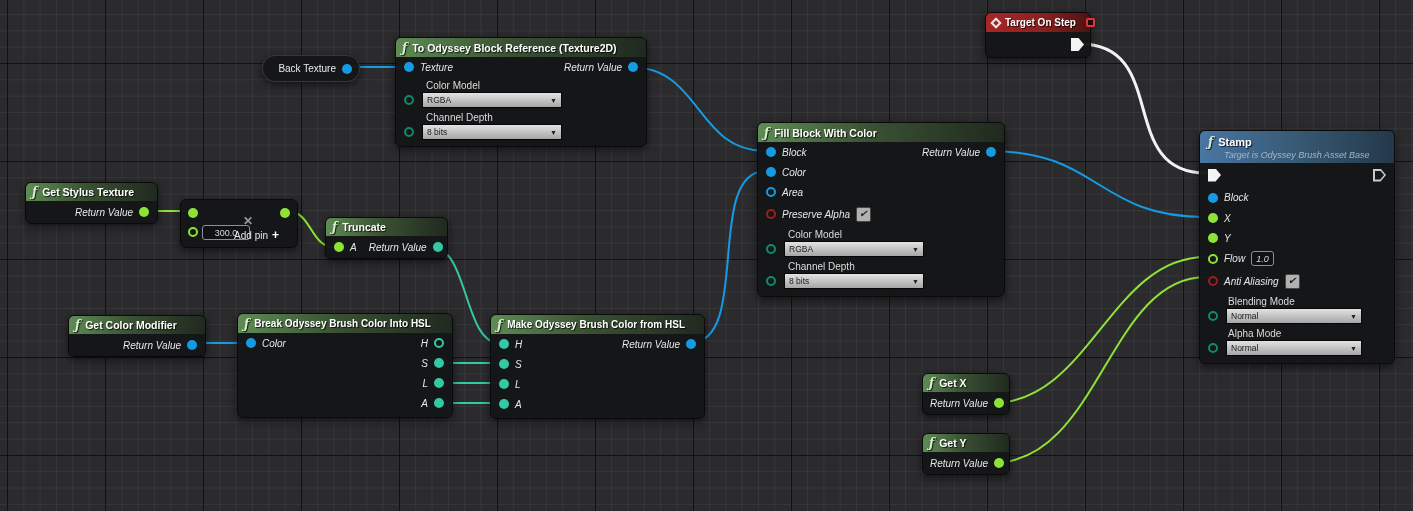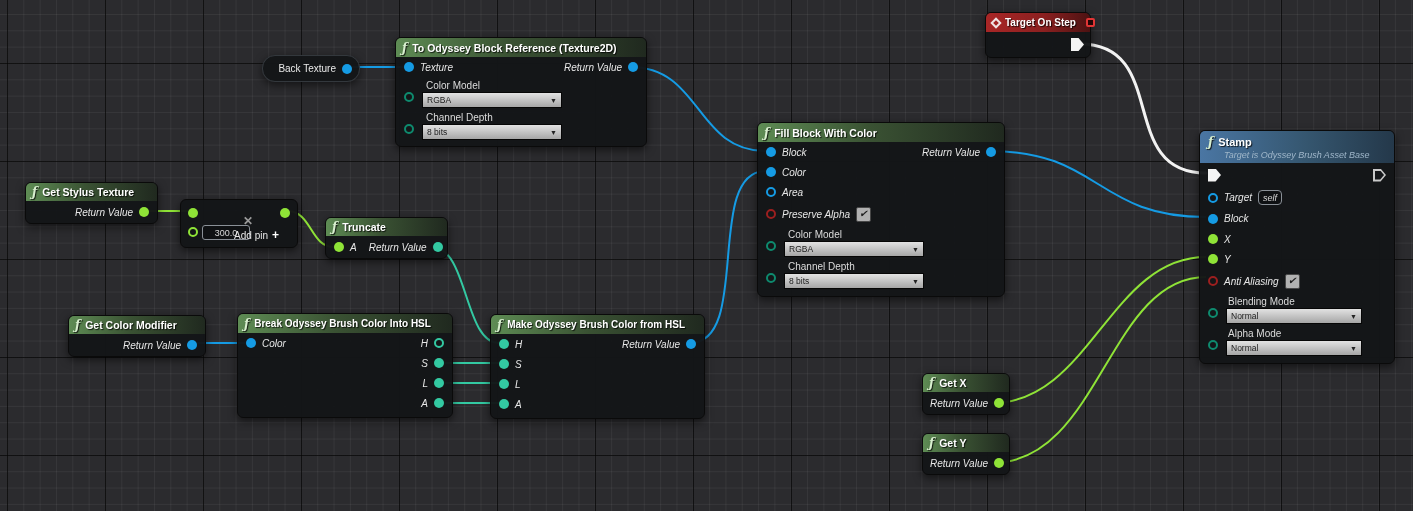--- a/index.html
+++ b/index.html
@@ -47,21 +47,21 @@
   .exec{width:13px;height:13px;flex:none;background:#f4f4f4;
     clip-path:polygon(0 0,58% 0,100% 50%,58% 100%,0 100%);}
   .exec-h{background:#c9c9c9;position:relative;}
   .exec-h i{position:absolute;inset:2px;display:block;background:#141619;
     clip-path:polygon(0 0,58% 0,100% 50%,58% 100%,0 100%);}
   .dd{height:14px;flex:none;display:flex;align-items:center;justify-content:space-between;
     background:linear-gradient(#e2e2e2,#a6a6a6);border:1px solid #060606;
     color:#1c1c1c;font-size:8.5px;padding:0 4px;width:130px;}
   .dd .caret{font-size:7px;color:#222;}
   .field-label{font-size:10px;color:#dcdcdc;padding-left:30px;height:14px;display:flex;align-items:flex-end;}
-  .dd-row{display:flex;gap:8px;padding:1px 8px;}
+  .dd-row{display:flex;align-items:center;gap:8px;padding:1px 8px;}
   .cb{width:13px;height:13px;flex:none;border-radius:2px;background:rgba(205,205,205,.85);
     border:1px solid #474747;color:#1d1d1d;font-size:10px;line-height:12px;text-align:center;}
   .vbox{background:#0f1113;border:1px solid #8a9097;border-radius:3px;color:#d8d8d8;
     font-size:9px;padding:0 4px;height:13px;display:flex;align-items:center;flex:none;}
   .diamond{width:8px;height:8px;flex:none;border:2px solid #f0e4e4;transform:rotate(45deg);background:transparent;box-sizing:border-box;}
   .stop-square{width:9px;height:9px;flex:none;border:2px solid #e03535;border-radius:2px;background:#230606;box-sizing:border-box;}
   .event-body{height:25px;display:flex;align-items:center;justify-content:flex-end;padding-right:6px;}
   .bt-row{height:100%;display:flex;align-items:center;justify-content:flex-end;gap:6px;padding:0 7px;font-size:10px;color:#e8e8e8;}
   .stamp-header{padding:2px 8px;border-radius:5px 5px 0 0;height:28px;display:flex;flex-direction:column;justify-content:center;}
   .stamp-header .line1{display:flex;align-items:center;gap:5px;font-weight:bold;font-size:11px;color:#fff;text-shadow:1px 1px 1px rgba(0,0,0,.8);}
@@ -295,35 +295,35 @@
       <div class="line2">Target is Odyssey Brush Asset Base</div>
     </div>
     <div class="row" style="height:24px;">
       <span class="exec"></span>
       <span class="grow"></span>
       <span class="exec exec-h">
           <i></i>
         </span>
     </div>
     <div class="row" style="height:21px;">
-      <span class="pin p-blue-h"></span>
-      <span>Target</span>
-      <span class="vbox" style="border-radius:4px;">self</span>
+      <span class="pin p-blue"></span>
+      <span>Block</span>
+    </div>
+    <div class="row" style="height:20px;">
+      <span class="pin p-lime"></span>
+      <span>X</span>
+    </div>
+    <div class="row" style="height:20px;">
+      <span class="pin p-lime"></span>
+      <span>Y</span>
     </div>
     <div class="row" style="height:21px;">
-      <span class="pin p-blue"></span>
-      <span>Block</span>
-    </div>
-    <div class="row" style="height:20px;">
-      <span class="pin p-lime"></span>
-      <span>X</span>
-    </div>
-    <div class="row" style="height:20px;">
-      <span class="pin p-lime"></span>
-      <span>Y</span>
+      <span class="pin p-lime-h"></span>
+      <span>Flow</span>
+      <span class="vbox">1.0</span>
     </div>
     <div class="row" style="height:24px;">
       <span class="pin p-bool-h"></span>
       <span>Anti Aliasing</span>
       <span class="cb">✔</span>
     </div>
     <div class="field-label" style="padding-left:28px;">Blending Mode</div>
     <div class="dd-row">
       <span class="pin p-enum-h"></span>
       <div class="dd" style="width:126px;">

